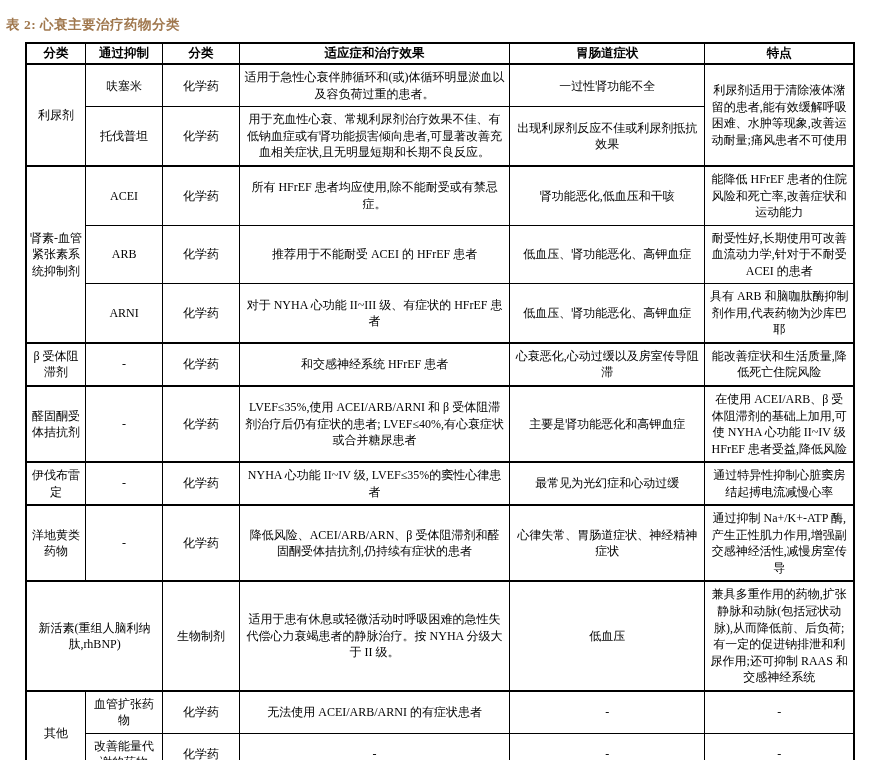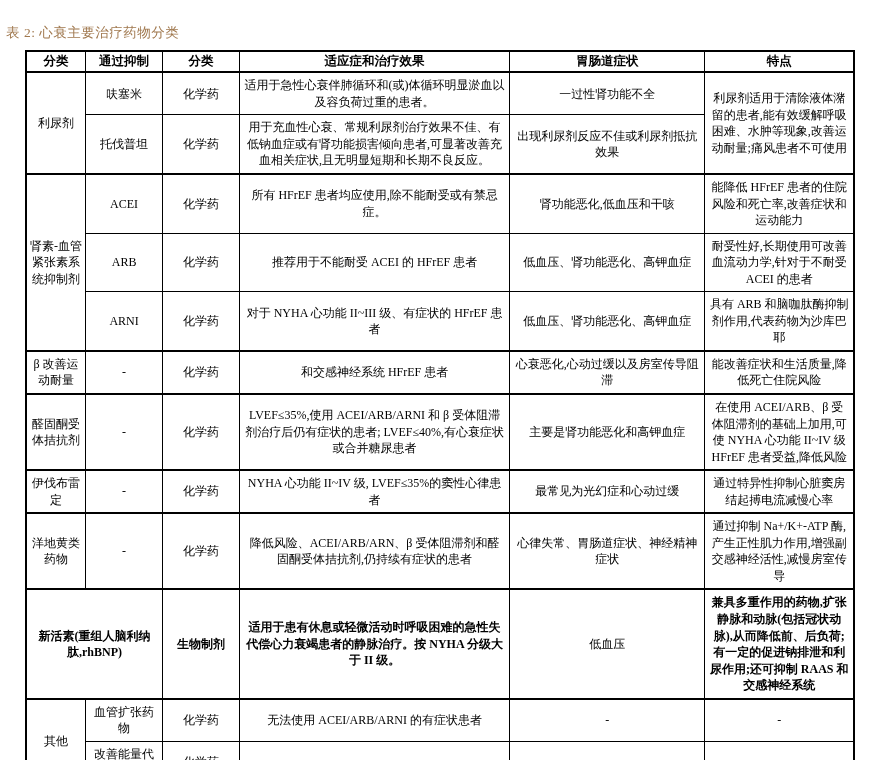--- a/index.html
+++ b/index.html
@@ -3,39 +3,39 @@
 <meta charset="utf-8">
 <style>
   html,body{margin:0;padding:0;background:#ffffff;}
   .page{
     width:881px;height:760px;overflow:hidden;box-sizing:border-box;
     background:#ffffff;color:#000;
     font-family:"Liberation Serif","DejaVu Serif",serif;
     position:relative;
   }
   .doc-title{
-    font-size:13.5px;font-weight:normal;letter-spacing:.5px;
-    margin:0;padding:24px 0 8px 6px;
+    font-size:13.5px;font-weight:bold;letter-spacing:.5px;
+    margin:0;padding:16px 0 8px 6px;
   }
   table.drug-table{
     border-collapse:collapse;table-layout:fixed;
     width:830px;margin-left:25px;
     font-size:12px;line-height:1.38;
   }
   table.drug-table{border:2px solid #000;}
   .drug-table th,.drug-table td{
     border:1px solid #000;
     padding:4px 4px;
     text-align:center;vertical-align:middle;
     word-break:break-word;overflow-wrap:break-word;
   }
   .drug-table thead th{font-weight:bold;font-size:12.5px;padding:1px 2px;}
   .drug-table tr.group-start td{border-top:2px solid #000;}
   .drug-table td.left{text-align:center;padding-left:3px;padding-right:3px;}
-  .drug-table td.bold{font-weight:bold;margin-top:43px;}
+  .drug-table td.bold{font-weight:normal;margin-top:43px;}
   col.c1{width:7.2%;} col.c2{width:9.3%;} col.c3{width:9.3%;}
   col.c4{width:32.6%;} col.c5{width:23.6%;} col.c6{width:18%;}
 </style>
 </head>
 <body>
 
 <div class="page">
   <h1 class="doc-title" style="color: rgb(160, 120, 78);">表 2: 心衰主要治疗药物分类</h1>
 
   <table class="drug-table">
@@ -88,21 +88,21 @@
           <td class="">耐受性好,长期使用可改善血流动力学,针对于不耐受 ACEI 的患者</td>
         </tr>
         <tr>
           <td class="">ARNI</td>
           <td class="">化学药</td>
           <td class="">对于 NYHA 心功能 II~III 级、有症状的 HFrEF 患者</td>
           <td class="">低血压、肾功能恶化、高钾血症</td>
           <td class="">具有 ARB 和脑咖肽酶抑制剂作用,代表药物为沙库巴耶</td>
         </tr>
         <tr class="group-start">
-          <td class="left">β 改善运动耐量</td>
+          <td class="left">β 受体阻滞剂</td>
           <td class="">-</td>
           <td class="">化学药</td>
           <td class="">和交感神经系统 HFrEF 患者</td>
           <td class="">心衰恶化,心动过缓以及房室传导阻滞</td>
           <td class="">能改善症状和生活质量,降低死亡住院风险</td>
         </tr>
         <tr class="group-start">
           <td class="left">醛固酮受体拮抗剂</td>
           <td class="">-</td>
           <td class="">化学药</td>

